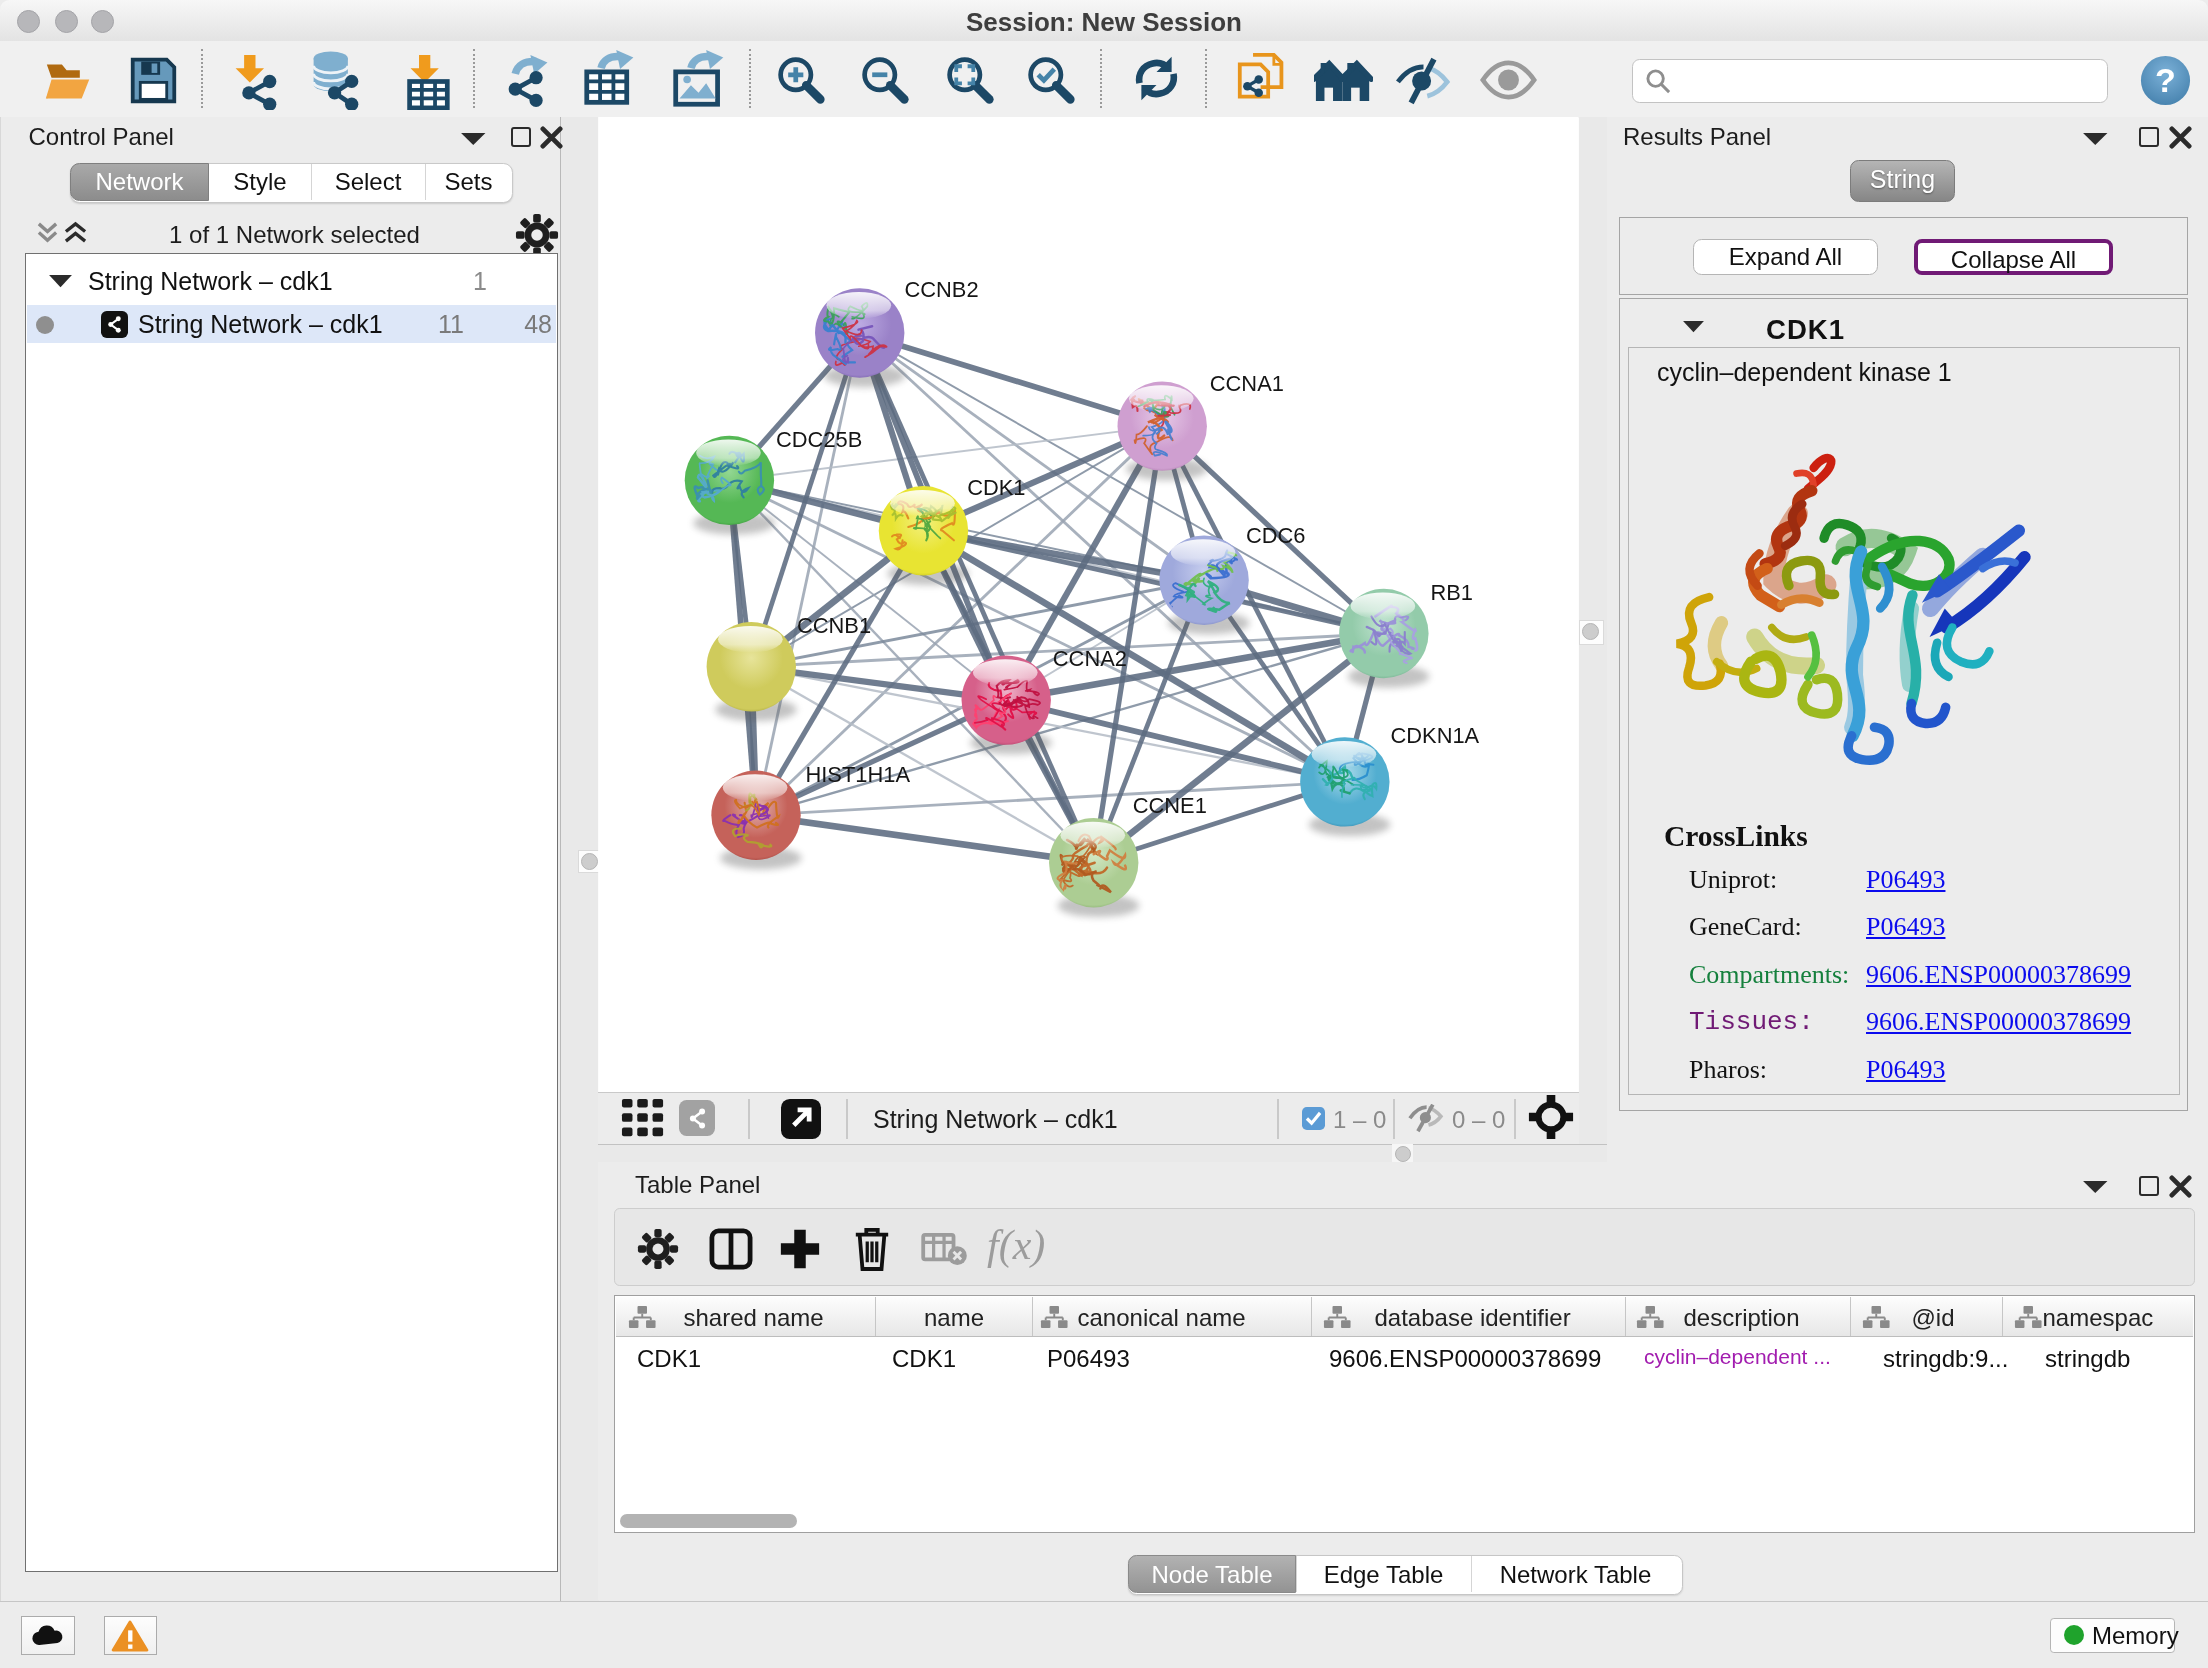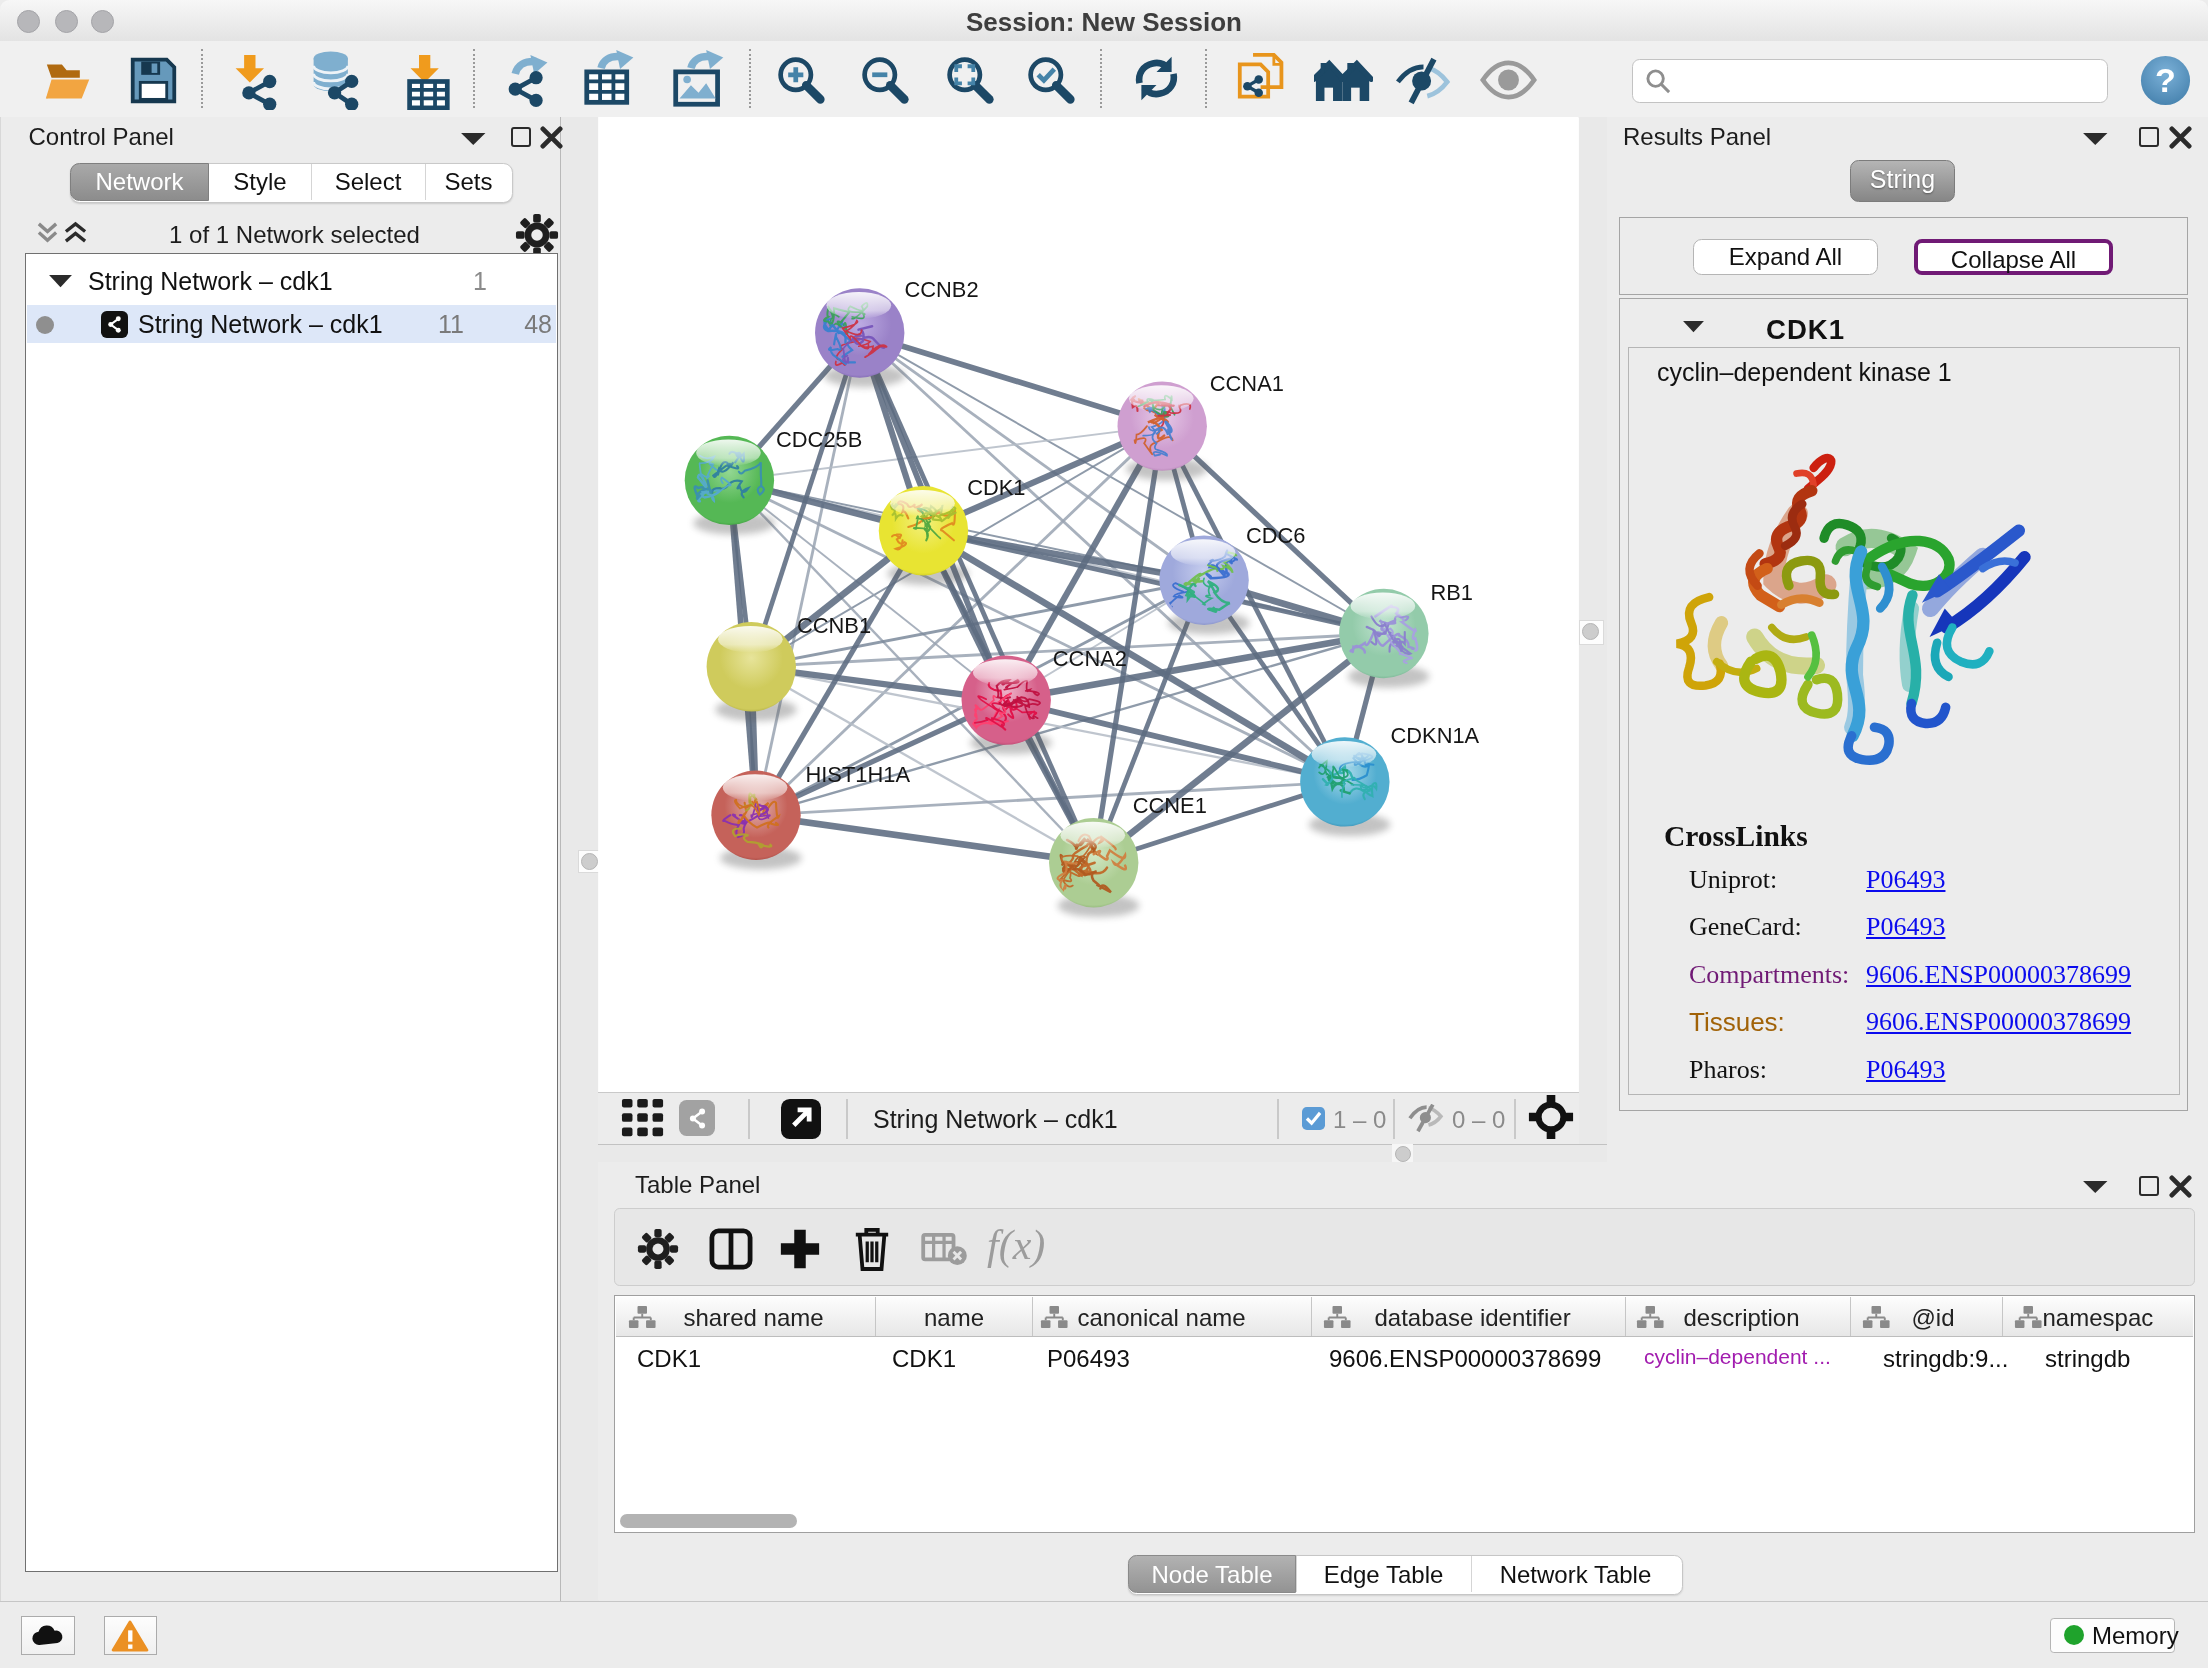--- a/index.html
+++ b/index.html
@@ -694,23 +694,23 @@
 <path d="M255 270 q-4 19 15 21 q17 1 21 -17" stroke="#2255cc" stroke-width="10"></path>
 <path d="M298 190 q-15 25 9 36 q22 9 30 -11" stroke="#20b0c0" stroke-width="9"></path>
 <path d="M330 128 q18 -12 34 -6" stroke="#3a70d8" stroke-width="8"></path>
 </svg>
 
 <div class="abs" style="left:1664px;top:820px;font-family:'Liberation Serif',serif;font-size:29.5px;font-weight:bold;color:#111">CrossLinks</div>
 <div class="abs" style="left:1689px;top:865px;font-family:'Liberation Serif',serif;font-size:26px;color:#111">Uniprot:</div>
 <div class="abs" style="left:1866px;top:865px;font-family:'Liberation Serif',serif;font-size:26px"><a class="lnk">P06493</a></div>
 <div class="abs" style="left:1689px;top:912px;font-family:'Liberation Serif',serif;font-size:26px;color:#111">GeneCard:</div>
 <div class="abs" style="left:1866px;top:912px;font-family:'Liberation Serif',serif;font-size:26px"><a class="lnk">P06493</a></div>
-<div class="abs" style="left:1689px;top:960px;font-family:'Liberation Serif',serif;font-size:26px;color:#701a75">Compartments:</div>
+<div class="abs" style="left:1689px;top:960px;font-family:'Liberation Serif',serif;font-size:26px;color:#15803d">Compartments:</div>
 <div class="abs" style="left:1866px;top:960px;font-family:'Liberation Serif',serif;font-size:26px"><a class="lnk">9606.ENSP00000378699</a></div>
-<div class="abs" style="left:1689px;top:1007px;font-family:Liberation Sans, sans-serif;font-size:26px;color:#a16207">Tissues:</div>
+<div class="abs" style="left:1689px;top:1007px;font-family:Liberation Mono, monospace;font-size:26px;color:#701a75">Tissues:</div>
 <div class="abs" style="left:1866px;top:1007px;font-family:'Liberation Serif',serif;font-size:26px"><a class="lnk">9606.ENSP00000378699</a></div>
 <div class="abs" style="left:1689px;top:1055px;font-family:'Liberation Serif',serif;font-size:26px;color:#111">Pharos:</div>
 <div class="abs" style="left:1866px;top:1055px;font-family:'Liberation Serif',serif;font-size:26px"><a class="lnk">P06493</a></div>
 
 <div class="abs" style="left:598px;top:1162px;width:1610px;height:438px;background:#ececec"></div>
 <div class="panelTitle abs" style="left:635px;top:1171px">Table Panel</div>
 <svg class="abs" style="left:2081px;top:1179px" width="28.5" height="15" viewBox="0 0 30 16">
     <path d="M2 2h26L15 15z" class="tricon"></path>
   </svg>
 <div class="abs" style="left:2139px;top:1176px;width:16px;height:16px;border:2.9px solid #2b2b2b;border-radius:2.9px"></div>

